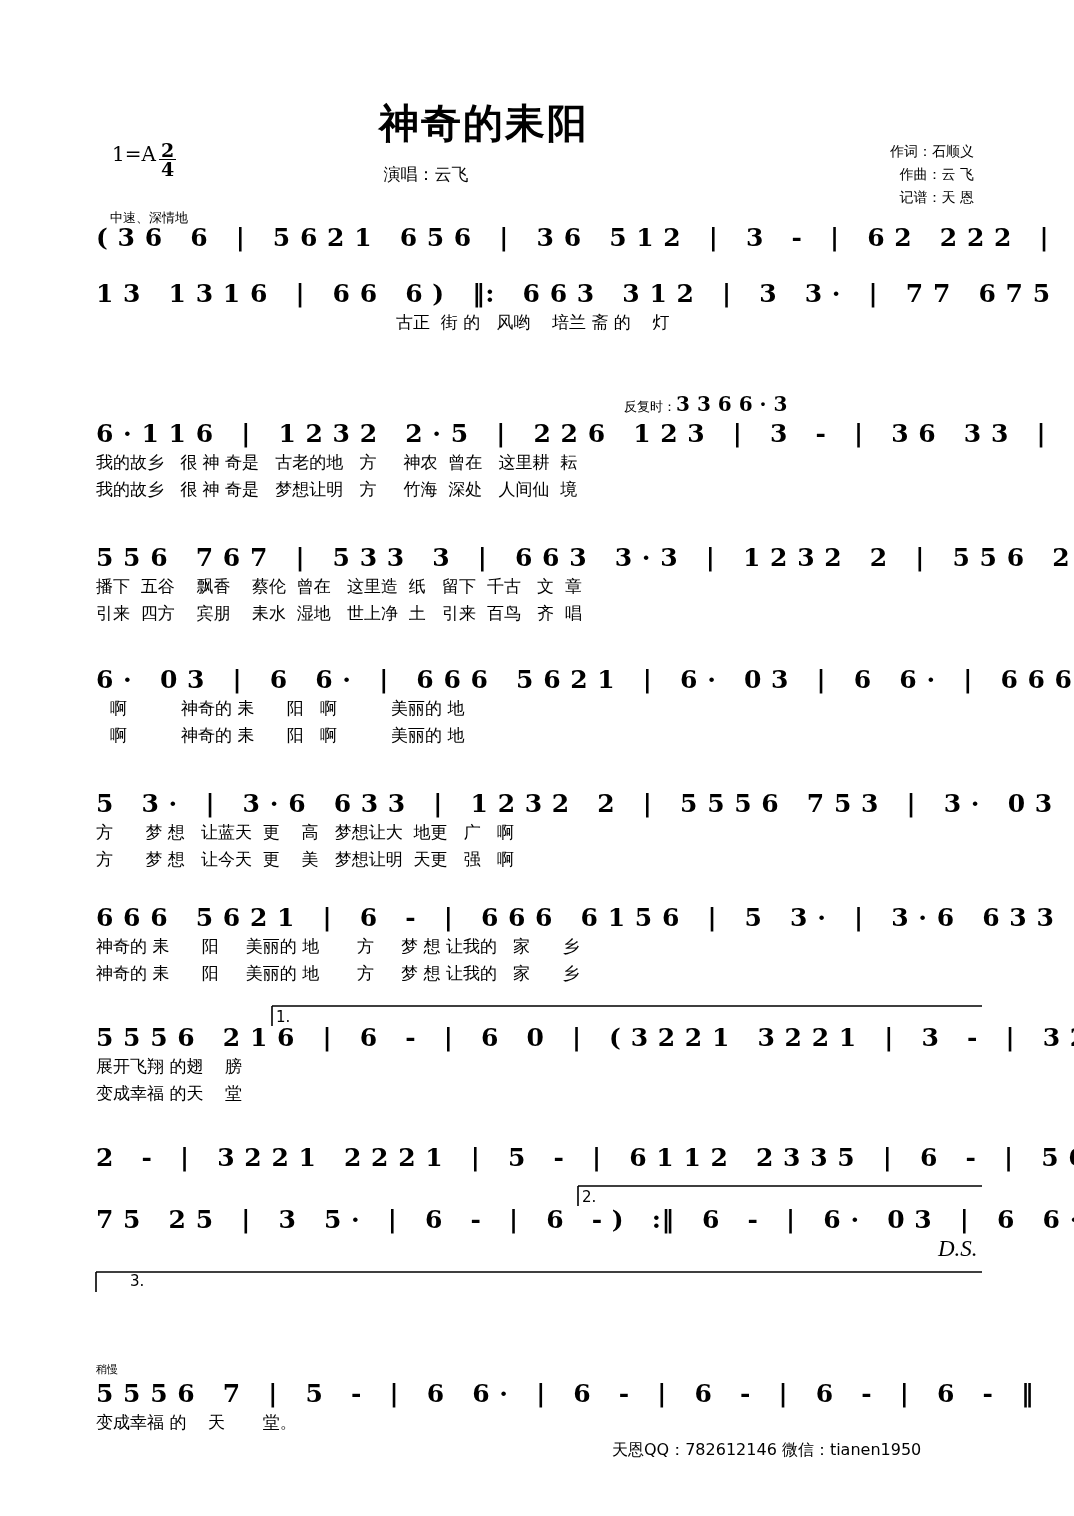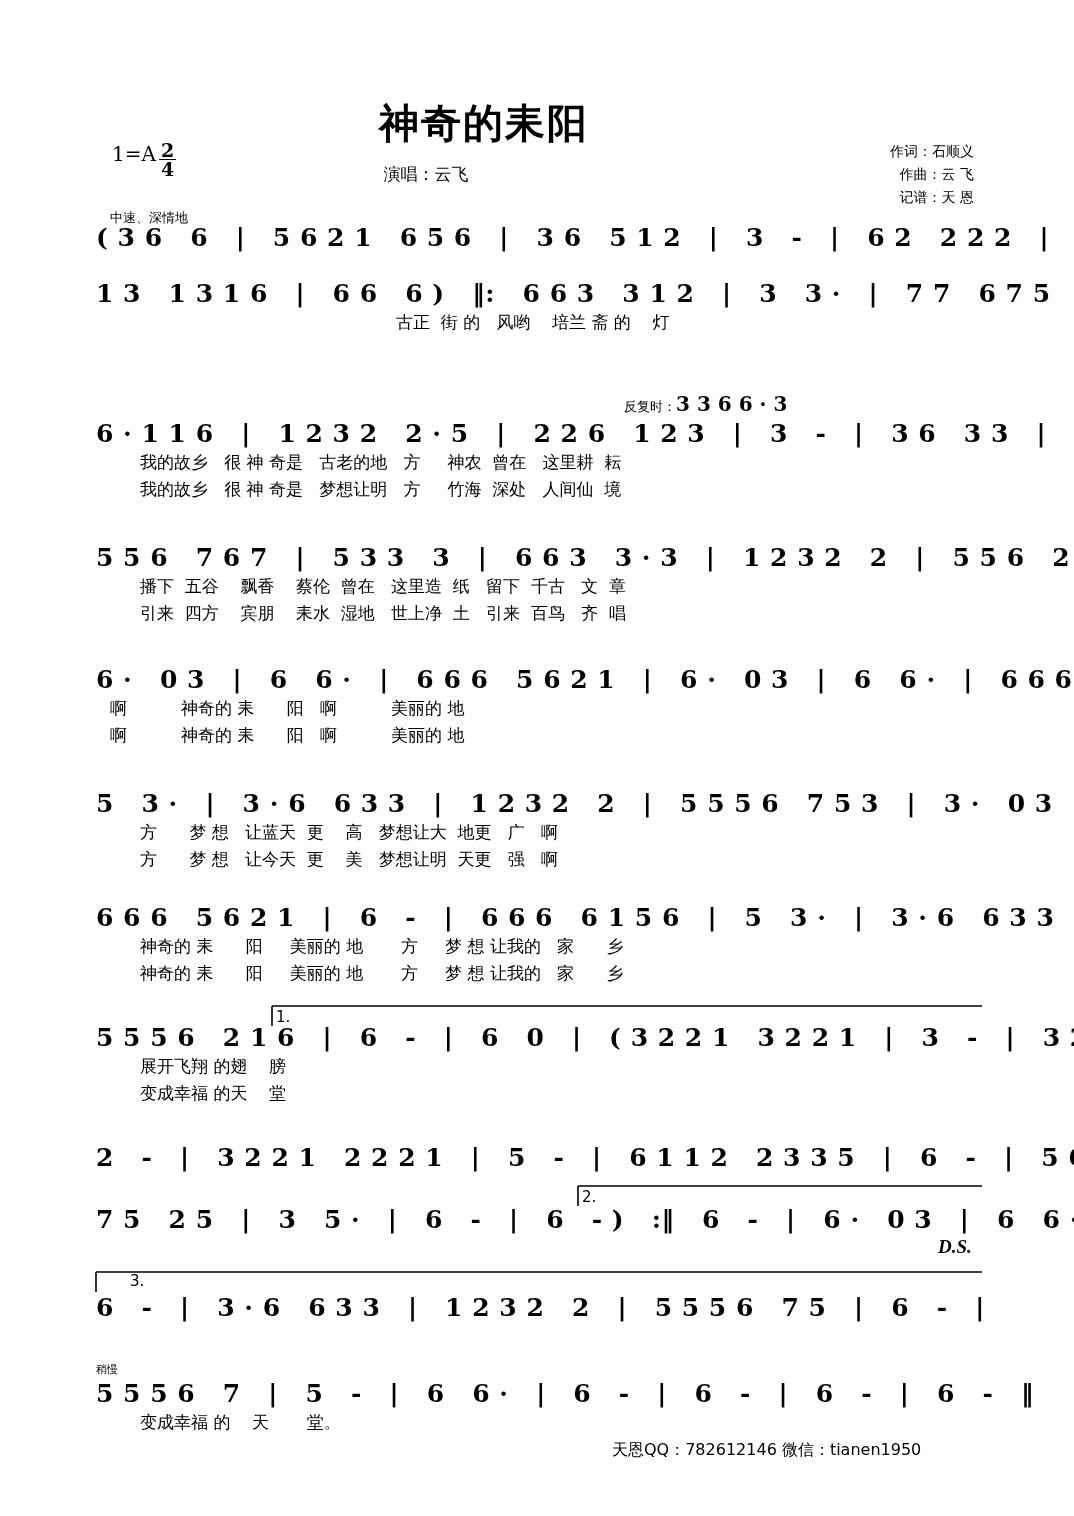--- a/index.html
+++ b/index.html
@@ -94,28 +94,27 @@
     letter-spacing: 0.5px;
     white-space: pre;
     line-height: 1.25;
   }
   .lyr {
     font-family: "DejaVu Sans", "Liberation Sans", sans-serif;
     font-size: 17px;
     white-space: pre;
     line-height: 1.55;
     letter-spacing: 0px;
-    margin-left: 44px;
   }
   .ds {
     position: absolute;
     font-style: italic;
-    font-weight: bold;
+    font-weight: normal;
     font-family: "Liberation Serif", serif;
-    font-size: 19px;
+    font-size: 23px;
   }
   .footer {
     position: absolute;
     left: 612px;
     top: 1440px;
     font-size: 16px;
     font-family: "DejaVu Sans", "Liberation Sans", sans-serif;
   }
   .tiny {
     position: absolute;
@@ -217,21 +216,20 @@
 
   <div class="row" style="top:1142px;">
     <div class="notes">2   -   |   3 2 2 1   2 2 2 1   |   5   -   |   6 1 1 2   2 3 3 5   |   6   -   |   5 6 1 7 6   |</div>
   </div>
 
   <div class="row" style="top:1204px;">
     <div class="notes">7 5   2 5   |   3   5 ·   |   6   -   |   6   - )   :‖   6   -   |   6 ·   0 3   |   6   6 ·   |</div>
   </div>
 
   <div class="row" style="top:1292px;">
-    <div class="notes">6   -   |   3 · 6   6 3 3   |   1 2 3 2   2   |   5 5 5 6   7 5   |   6   -   |</div>
   </div>
 
   <div class="row" style="top:1378px;">
     <div class="notes">5 5 5 6   7   |   5   -   |   6   6 ·   |   6   -   |   6   -   |   6   -   |   6   -   ‖</div>
     <div class="lyr">变成幸福 的    天       堂。</div>
   </div>
 
   <div class="bracket-lbl" style="left:276px; top:1008px;">1.</div>
   <div class="bracket-lbl" style="left:582px; top:1188px;">2.</div>
   <div class="bracket-lbl" style="left:130px; top:1272px;">3.</div>

